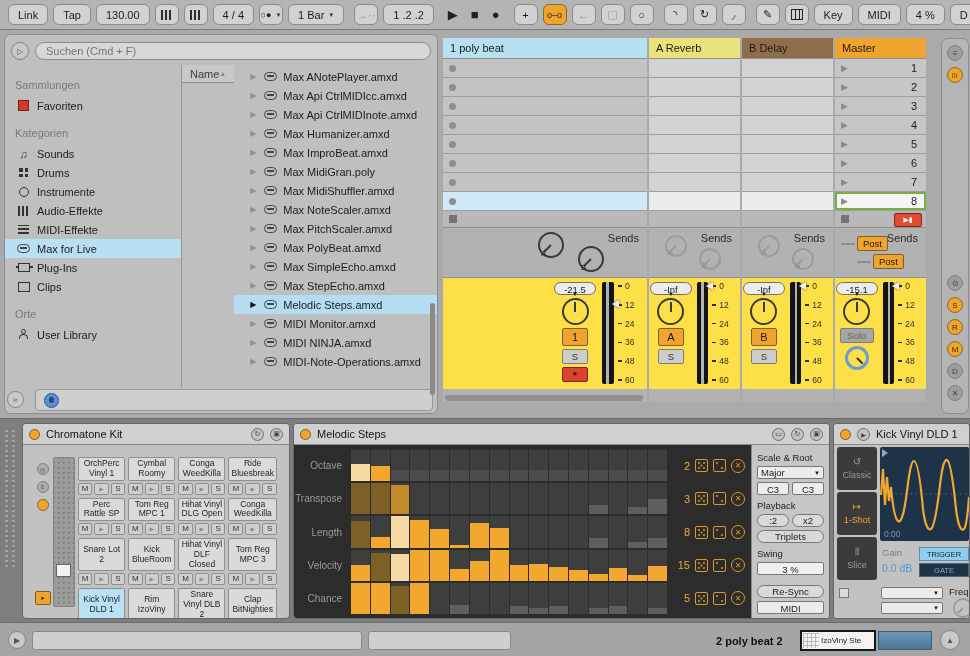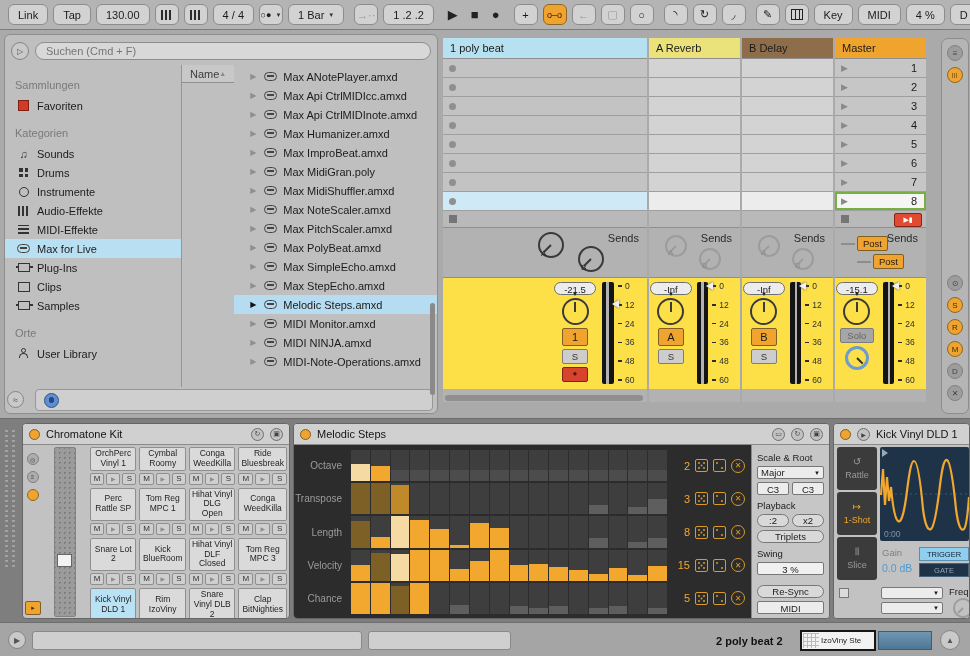--- a/index.html
+++ b/index.html
@@ -126,21 +126,21 @@
   
   #devices{position:absolute;left:0;top:418px;width:970px;height:204px;background:#7e7e7e;border-top:1px solid #6b6b6b;box-sizing:border-box;}
   .dstrip{position:absolute;top:8px;width:3px;height:140px;background:repeating-linear-gradient(0deg,#a2a2a2 0 2px,transparent 2px 5px);}
   .device{position:absolute;top:4px;background:#c2c2c2;border:1px solid #666;border-radius:4px;box-sizing:border-box;overflow:hidden;}
   .dtitle{height:20px;background:#d0d0d0;border-bottom:1px solid #8a8a8a;display:flex;align-items:center;gap:6px;padding:0 6px;}
   .led{width:11px;height:11px;border-radius:50%;background:#f0a32f;border:1px solid #7d6022;box-sizing:border-box;flex:0 0 auto;}
   .dname{font-size:11px;color:#141414;white-space:nowrap;}
   .dic{width:13px;height:13px;border-radius:50%;background:#c2c2c2;border:1px solid #6f6f6f;color:#444;font-size:7px;
        display:flex;align-items:center;justify-content:center;box-sizing:border-box;flex:0 0 auto;}
   
-  #drum .dbody{display:flex;height:174px;padding:2px;gap:14px;box-sizing:border-box;}
+  #drum .dbody{display:flex;height:174px;padding:12px;gap:3px;box-sizing:border-box;}
   #dr-icons{width:15px;display:flex;flex-direction:column;align-items:center;gap:6px;padding-top:6px;position:relative;}
   .drc{width:12px;height:12px;border-radius:50%;background:#adadad;border:1px solid #808080;color:#444;font-size:6px;
        display:flex;align-items:center;justify-content:center;box-sizing:border-box;}
   .drc.on{background:#f0a32f;border-color:#8a6a22;}
   #dr-out{position:absolute;bottom:2px;left:0;width:14px;height:12px;background:#f0a32f;border:1px solid #7d6022;
           border-radius:2px;font-size:7px;color:#4d3407;display:flex;align-items:center;justify-content:center;}
   #dr-bank{width:20px;background:#9b9b9b;border:1px solid #838383;border-radius:2px;position:relative;
            background-image:radial-gradient(#7c7c7c 1px,transparent 1px);background-size:5px 5px;background-position:2px 2px;}
   #dr-bank-sel{position:absolute;left:2px;top:106px;width:15px;height:13px;background:#f3f3f3;border:1px solid #666;box-sizing:border-box;}
   #pads{flex:1;display:grid;grid-template-columns:repeat(4,1fr);grid-auto-rows:1fr;gap:3px;}
@@ -331,26 +331,20 @@
               <span class="rect-pl"></span>
             </span>
             <span>Plug-Ins</span>
           </div>
           <div class="bitem">
             <span class="bic">
               <span class="rect-clip"></span>
             </span>
             <span>Clips</span>
           </div>
-          <div class="bitem">
-            <span class="bic">
-              <span class="rect-pl"></span>
-            </span>
-            <span>Samples</span>
-          </div>
           <div class="bgroup">Orte</div>
           <div class="bitem">
             <span class="bic">
               <span class="person"></span>
             </span>
             <span>User Library</span>
           </div>
         </div>
       <div id="b-files">
         <div id="files-header">
@@ -1188,21 +1182,21 @@
 
     <div class="device" id="simpler" style="left:833px;width:137px;height:196px;">
       <div class="dtitle">
         <div class="led"></div>
         <div class="dic" style="font-size:6px;">▶</div>
         <div class="dname">Kick Vinyl DLD 1</div>
       </div>
       <div class="dbody">
         <div class="stab" id="tab-classic" style="top:2px;">
           <span class="stabic">↺</span>
-            <span>Rattle</span>
+            <span>Classic</span>
         </div>
         <div class="stab on" id="tab-oneshot" style="top:47px;">
           <span class="stabic">↦</span>
             <span>1-Shot</span>
         </div>
         <div class="stab" id="tab-slice" style="top:92px;">
           <span class="stabic">⫴</span>
             <span>Slice</span>
         </div>
         <div id="wave">

